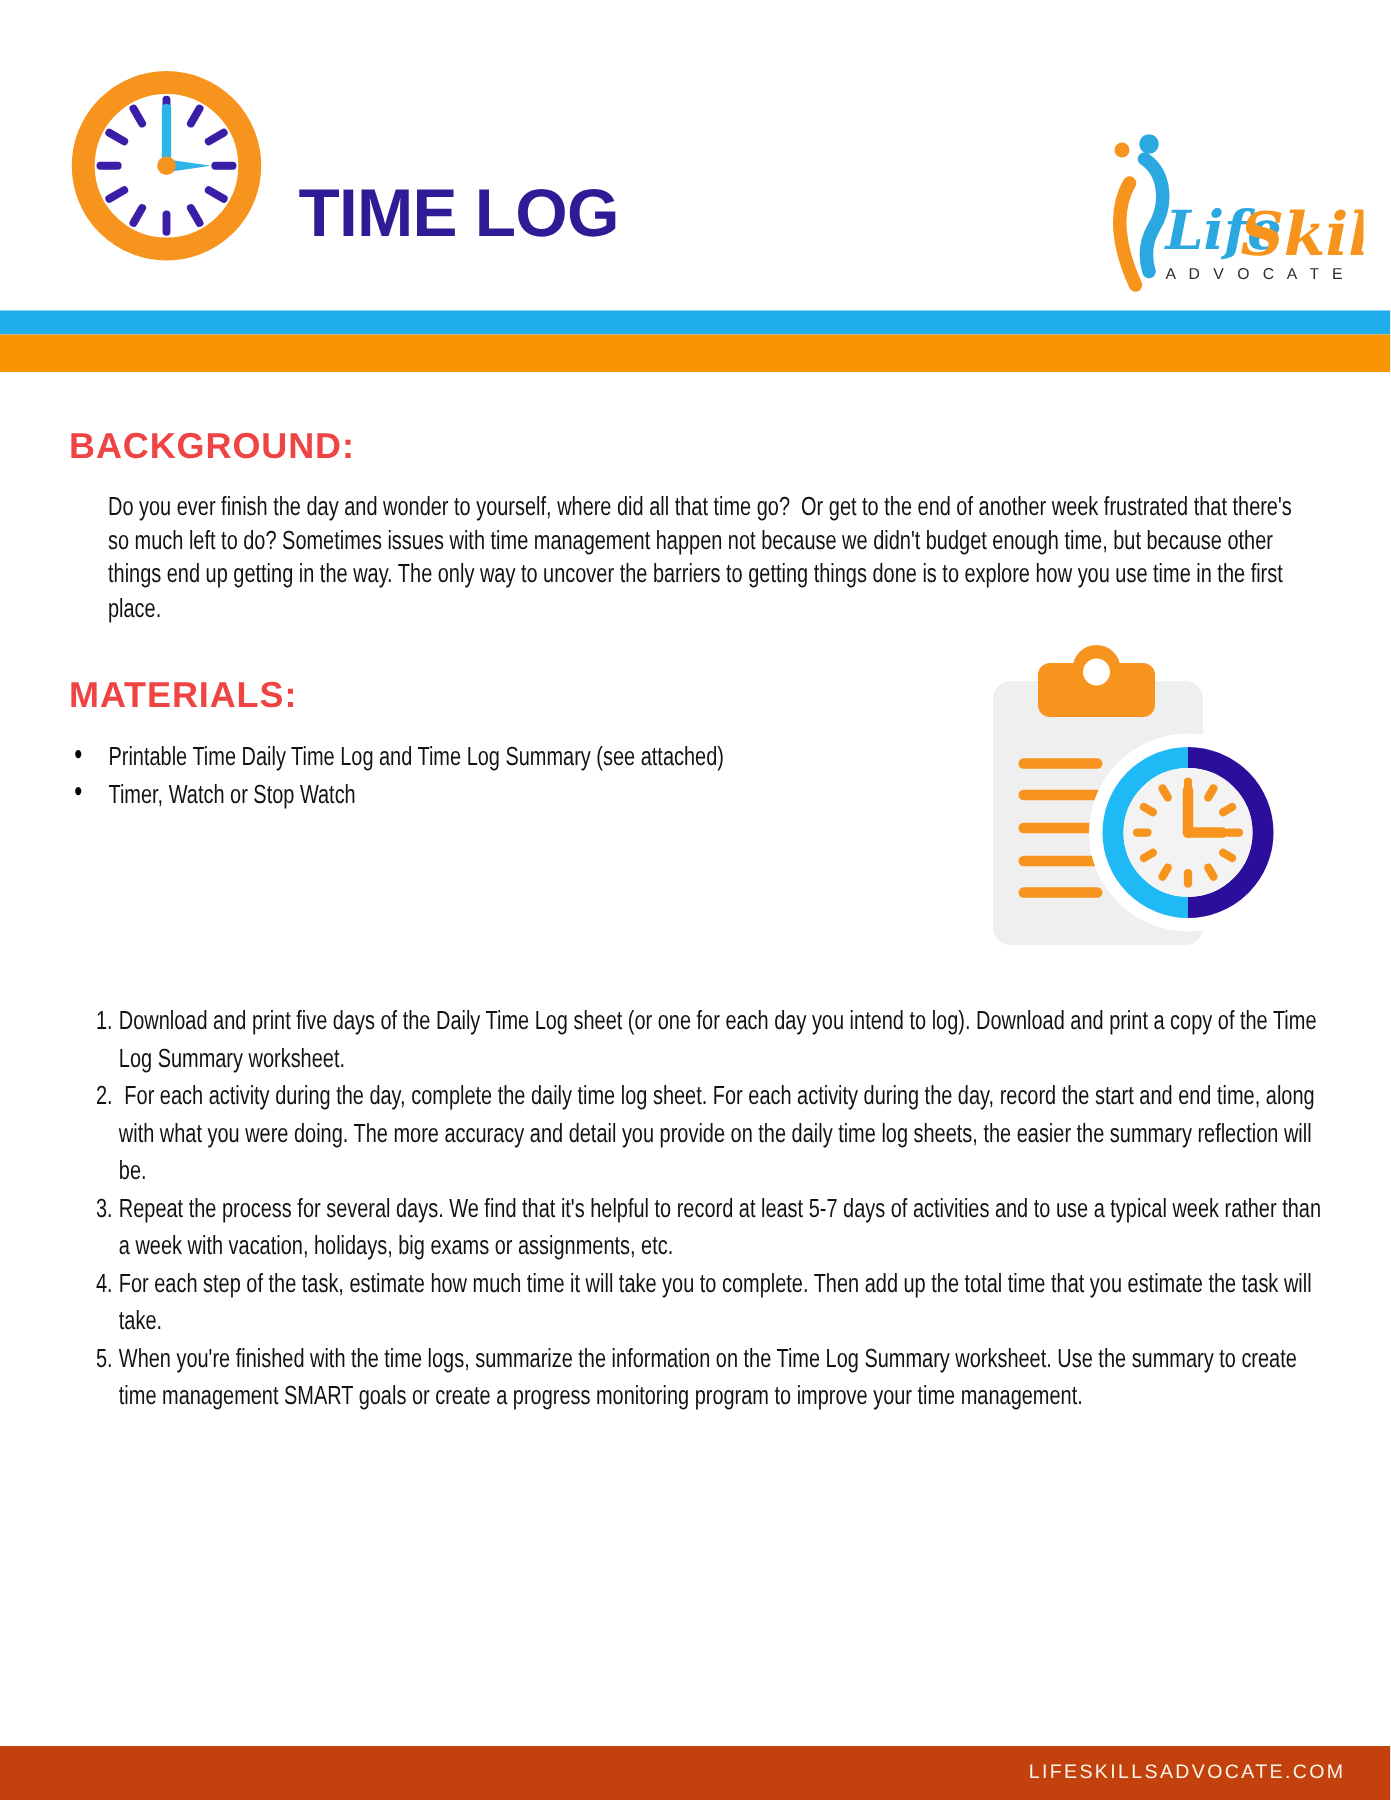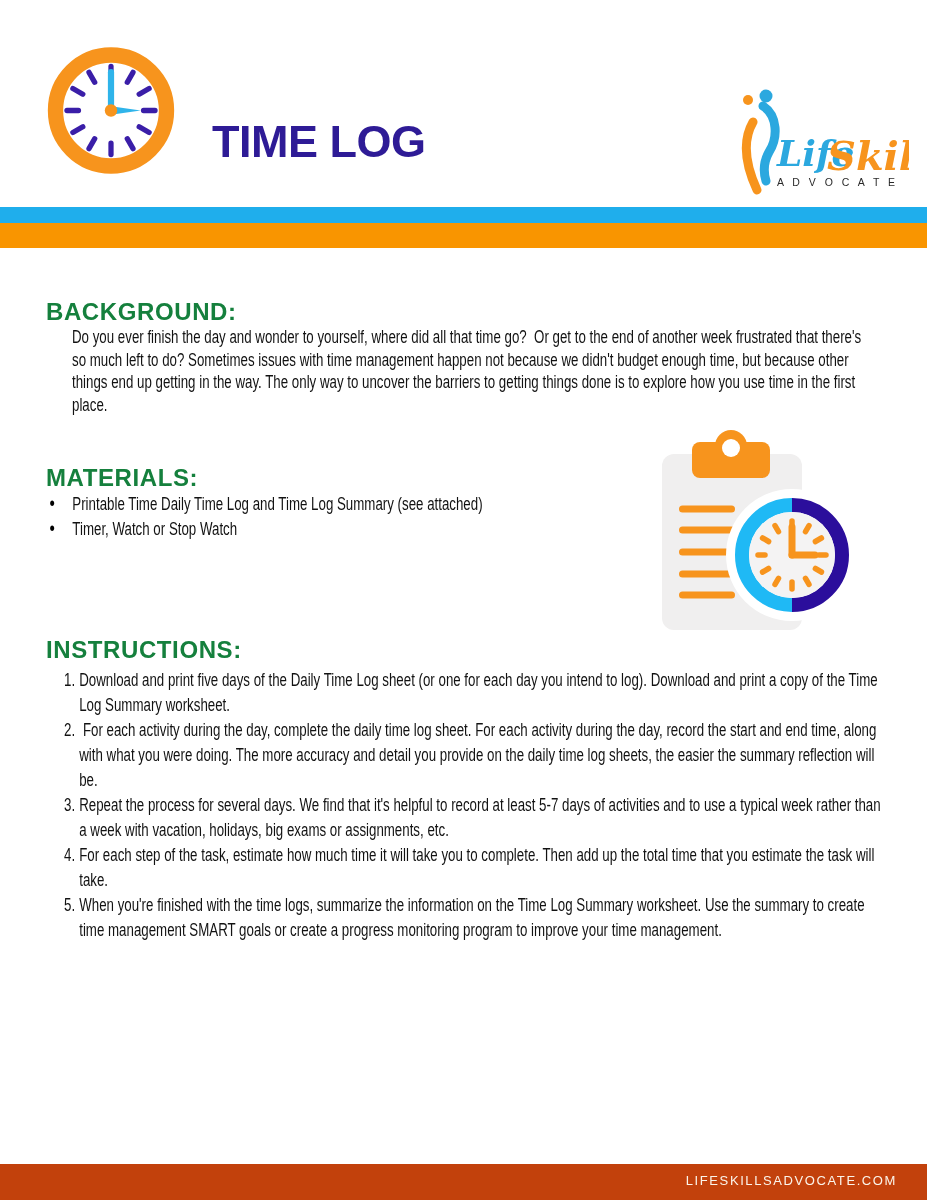--- a/index.html
+++ b/index.html
@@ -8,32 +8,32 @@
   #page {
     position: relative;
     width: 927px;
     height: 1200px;
     background: #ffffff;
     overflow: hidden;
   }
   
   .clock-icon { position: absolute; left: 44px; top: 40px; width: 134px; height: 141px; }
   .page-title {
-    position: absolute; left: 212px; top: 119px;
+    position: absolute; left: 199px; top: 119px;
     font-size: 45px; font-weight: 800; letter-spacing: -0.5px;
     color: #2E1B96; line-height: 1;
   }
   .brand-logo { position: absolute; left: 733px; top: 86px; width: 176px; height: 114px; }
   .stripe-blue   { position: absolute; left: 0; top: 207px; width: 927px; height: 16px; background: #1FAEEC; }
   .stripe-orange { position: absolute; left: 0; top: 223px; width: 927px; height: 25px; background: #F99500; }
   
   .section-heading {
     position: absolute; left: 46px;
     font-size: 24px; font-weight: 800; letter-spacing: 0.6px;
-    color: #15803d; line-height: 1; margin-top: 14px;
+    color: #ef4444; line-height: 1;
   }
   #bg-heading    { top: 286px; }
   #mat-heading   { top: 452px; }
   #instr-heading { top: 624px; }
   
   .cond {
     transform: scaleX(0.76);
     transform-origin: left top;
     color: #121212;
     font-size: 17.5px;
@@ -162,21 +162,20 @@
       <line x1="138" y1="93" x2="138" y2="100" transform="rotate(270 138 127)"></line>
       <line x1="138" y1="93" x2="138" y2="100" transform="rotate(300 138 127)"></line>
       <line x1="138" y1="93" x2="138" y2="100" transform="rotate(330 138 127)"></line>
     </g>
     <g stroke="#F7941D" stroke-width="7" stroke-linecap="round">
       <line x1="138" y1="127" x2="138" y2="99"></line>
       <line x1="138" y1="127" x2="161" y2="127"></line>
     </g>
   </svg>
 
-  <div id="instr-heading" class="section-heading">INSTRUCTIONS:</div>
   <ol class="instructions-list cond">
     <li><span class="step-text">Download and print five days of the Daily Time Log sheet (or one for each day you intend to log). Download and print a copy of the Time Log Summary worksheet.</span></li>
     <li><span class="step-text"> For each activity during the day, complete the daily time log sheet. For each activity during the day, record the start and end time, along with what you were doing. The more accuracy and detail you provide on the daily time log sheets, the easier the summary reflection will be.</span></li>
     <li><span class="step-text">Repeat the process for several days. We find that it's helpful to record at least 5-7 days of activities and to use a typical week rather than a week with vacation, holidays, big exams or assignments, etc.</span></li>
     <li><span class="step-text">For each step of the task, estimate how much time it will take you to complete. Then add up the total time that you estimate the task will take.</span></li>
     <li><span class="step-text">When you're finished with the time logs, summarize the information on the Time Log Summary worksheet. Use the summary to create time management SMART goals or create a progress monitoring program to improve your time management.</span></li>
   </ol>
 
   <div class="footer-bar">
     <a class="footer-url" href="#">LIFESKILLSADVOCATE.COM</a>

